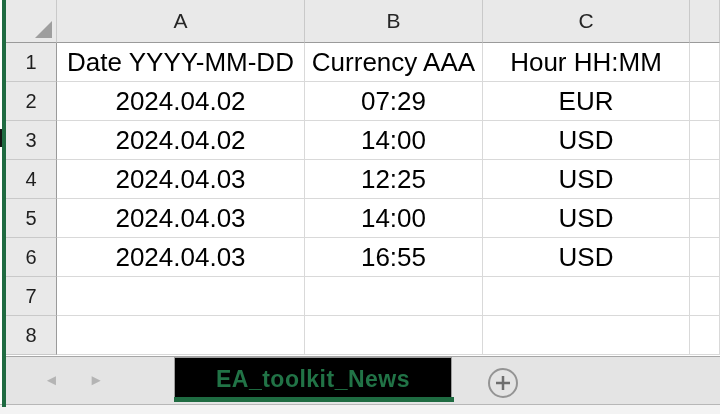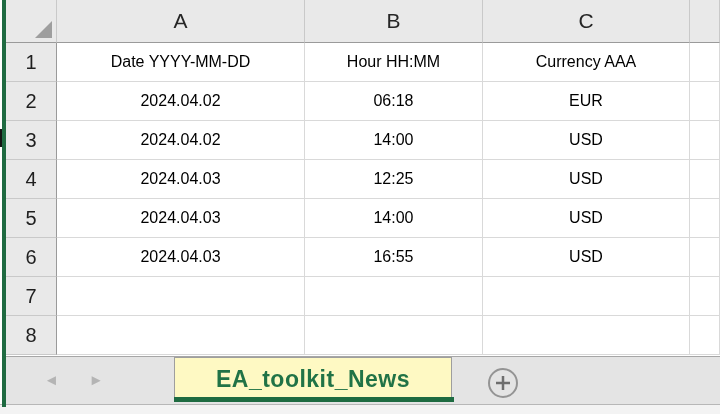--- a/index.html
+++ b/index.html
@@ -19,28 +19,28 @@
   .corner .tri{position:absolute;right:4px;bottom:4px;width:0;height:0;
                border-bottom:17px solid #9e9e9e;border-left:17px solid transparent;}
   .colhdr{background:#e9e9e9;border-right:1px solid #c9c9c9;border-bottom:1px solid #9a9a9a;
           display:flex;align-items:center;justify-content:center;
           font-size:21px;color:#262626;box-sizing:border-box;}
   .rowhdr{background:#e9e9e9;border-right:1px solid #9a9a9a;border-bottom:1px solid #c9c9c9;
           display:flex;align-items:center;justify-content:center;
           font-size:20px;color:#1f1f1f;box-sizing:border-box;}
   .cell{background:#ffffff;border-right:1px solid #d9d9d9;border-bottom:1px solid #d9d9d9;
         display:flex;align-items:center;justify-content:center;
-        font-size:16px;color:#000000;white-space:nowrap;overflow:hidden;box-sizing:border-box;}
+        font-size:26px;color:#000000;white-space:nowrap;overflow:hidden;box-sizing:border-box;}
 
   
   .tabbar{position:absolute;left:6px;top:356px;width:714px;height:48px;background:#e4e4e4;
           border-top:1px solid #a6a6a6;box-sizing:border-box;z-index:2;}
   .nav{position:absolute;left:38px;top:0;height:44px;display:flex;align-items:center;gap:30px;}
   .nav span{color:#b4b4b4;font-size:15px;line-height:1;cursor:default;}
-  .tab{position:absolute;left:168px;top:0;width:278px;height:44px;background:#fef9c3;
+  .tab{position:absolute;left:168px;top:0;width:278px;height:44px;background:#000000;
        border:1px solid #9e9e9e;border-bottom:none;box-sizing:border-box;
        display:flex;align-items:center;justify-content:center;}
   .tab .underline{position:absolute;left:-1px;bottom:-1px;width:280px;height:5px;background:#1e6b41;}
   .tab-label{color:#217346;font-weight:bold;font-size:23px;letter-spacing:0.5px;}
   .addbtn{position:absolute;left:481px;top:10px;width:32px;height:32px;cursor:default;}
 
   
   .bottom-strip{position:absolute;left:0;top:404px;width:720px;height:10px;background:#f3f3f3;
                 border-top:1px solid #b7b7b7;box-sizing:border-box;z-index:1;}
 </style>
@@ -55,26 +55,26 @@
   <div class="grid" id="grid">
       <div class="corner">
         <div class="tri"></div>
       </div>
       <div class="colhdr">A</div>
       <div class="colhdr">B</div>
       <div class="colhdr">C</div>
       <div class="colhdr"></div>
       <div class="rowhdr">1</div>
       <div class="cell">Date YYYY-MM-DD</div>
+      <div class="cell">Currency AAA</div>
       <div class="cell">Hour HH:MM</div>
-      <div class="cell">Currency AAA</div>
       <div class="cell"></div>
       <div class="rowhdr">2</div>
       <div class="cell">2024.04.02</div>
-      <div class="cell">06:18</div>
+      <div class="cell">07:29</div>
       <div class="cell">EUR</div>
       <div class="cell"></div>
       <div class="rowhdr">3</div>
       <div class="cell">2024.04.02</div>
       <div class="cell">14:00</div>
       <div class="cell">USD</div>
       <div class="cell"></div>
       <div class="rowhdr">4</div>
       <div class="cell">2024.04.03</div>
       <div class="cell">12:25</div>

